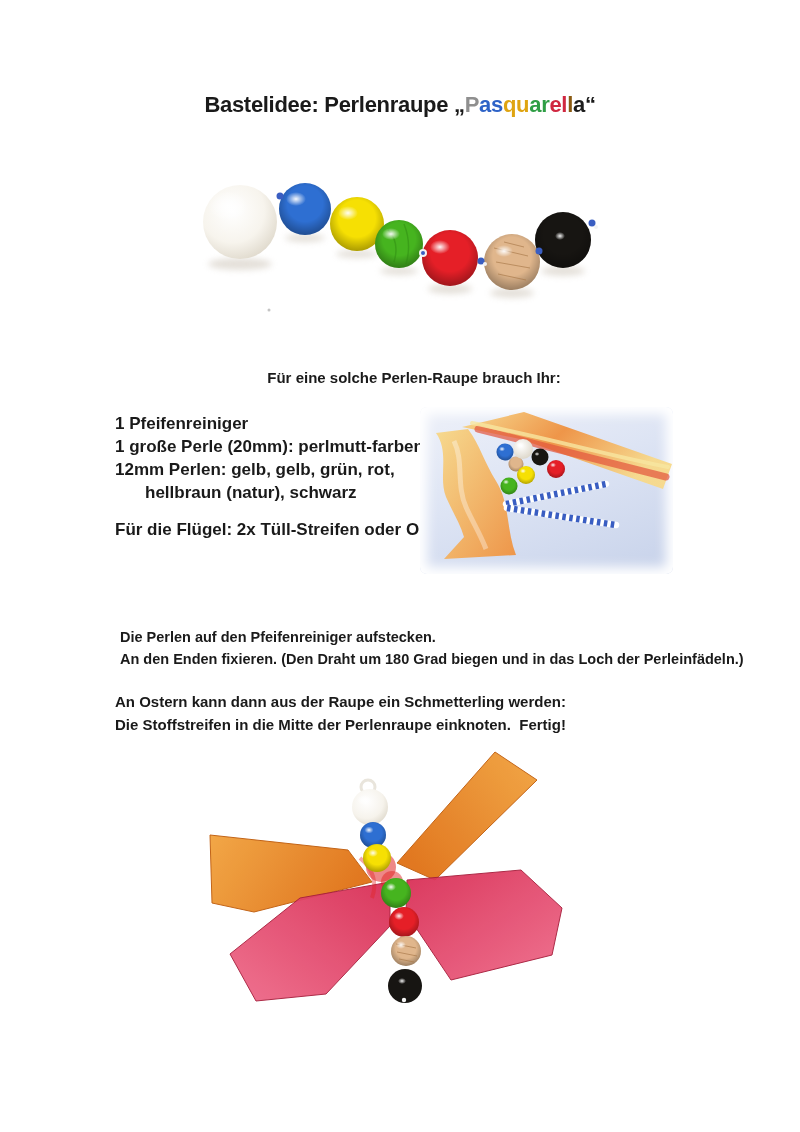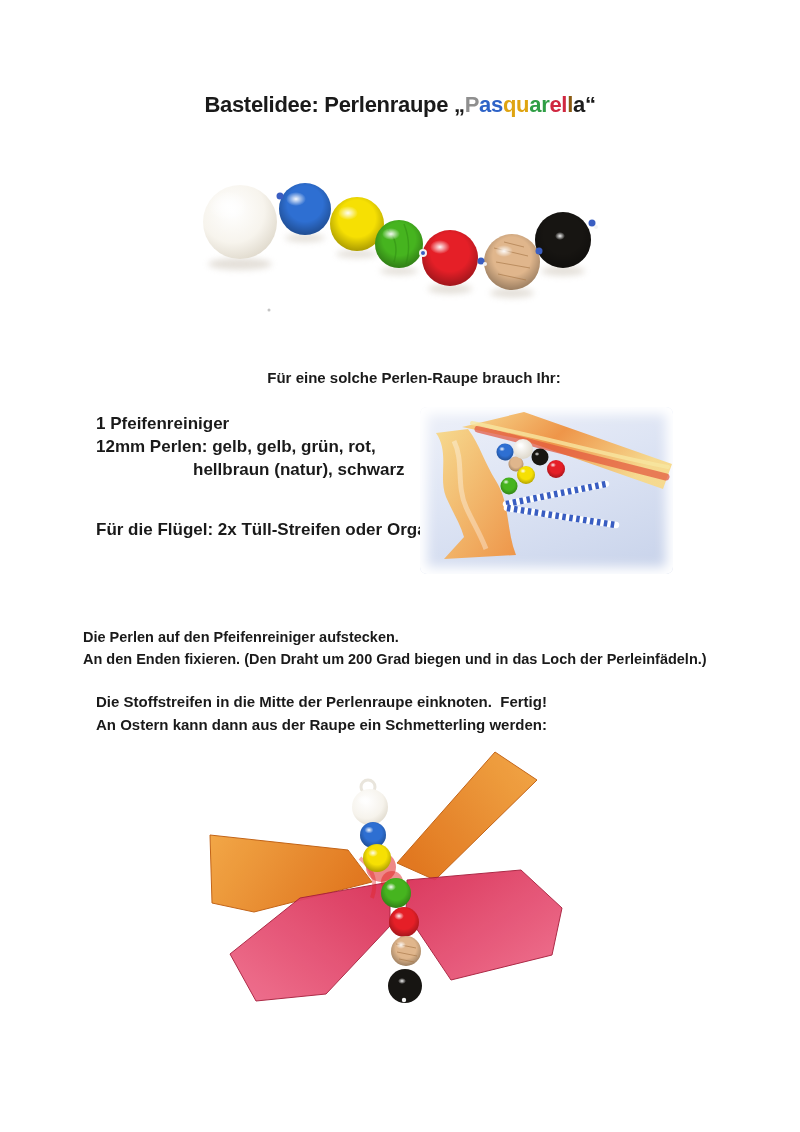--- a/index.html
+++ b/index.html
@@ -11,24 +11,24 @@
   .photo1{left:168px;top:152px;width:470px;height:200px;}
   .photo2{left:420px;top:407px;width:253px;height:167px;border-radius:7px;
           background:linear-gradient(160deg,#eef1f9 0%,#dde4f4 45%,#c7d2ea 100%);
           box-shadow:inset 0 0 12px 7px #ffffff;}
   .photo2 svg{border-radius:7px;}
   .photo3{left:200px;top:740px;width:380px;height:300px;}
   .intro{position:absolute;top:369px;left:0;width:800px;text-align:center;text-indent:28px;
          font-size:15px;margin:0;white-space:pre-wrap;}
   .materials{position:absolute;left:96px;top:412px;font-size:17px;line-height:23px;}
   .wingsnote{position:absolute;left:96px;top:518px;font-size:17px;line-height:23px;}
-  .para1{position:absolute;left:83px;top:626px;font-size:14.5px;line-height:22px;}
+  .para1{position:absolute;left:101px;top:626px;font-size:14.5px;line-height:22px;}
   .para2{position:absolute;left:96px;top:690px;font-size:15px;line-height:23px;}
-  .tline{white-space:pre-wrap;}
-  .indent{margin-left:97px;}
+  .tline{white-space:pre-wrap;margin-left:19px;}
+  .indent{margin-left:49px;}
 </style>
 </head>
 <body>
 
 <div class="page">
 
   <h1 class="title"><span>Bastelidee: Perlenraupe „</span><span><span style="color: rgb(143, 143, 143);">P</span><span style="color: rgb(46, 99, 199);">a</span><span style="color: rgb(46, 99, 199);">s</span><span style="color: rgb(223, 164, 17);">q</span><span style="color: rgb(223, 164, 17);">u</span><span style="color: rgb(47, 158, 69);">a</span><span style="color: rgb(47, 158, 69);">r</span><span style="color: rgb(208, 39, 64);">e</span><span style="color: rgb(208, 39, 64);">l</span><span style="color: rgb(138, 90, 18);">l</span><span style="color: rgb(28, 28, 28);">a</span></span><span>“</span></h1>
 
   <figure class="photo photo1">
     <svg width="470" height="200" viewBox="0 0 470 200">
@@ -106,20 +106,21 @@
         <circle cx="428" cy="75" r="2" fill="#f2f2f2"></circle>
       </g>
       <circle cx="101" cy="158" r="1.5" fill="#8a8a8a" opacity="0.5"></circle>
     </svg>
   </figure>
 
   <p class="intro">Für eine solche Perlen-Raupe brauch Ihr:</p>
 
   <div class="materials">
     <div class="tline">1 Pfeifenreiniger</div>
+    <div class="tline">1 große Perle (20mm): perlmutt-farben</div>
     <div class="tline">12mm Perlen: gelb, gelb, grün, rot,</div>
     <div class="tline indent">hellbraun (natur), schwarz</div>
   </div>
 
   <div class="wingsnote">
     <div class="tline">Für die Flügel: 2x Tüll-Streifen oder Organza-</div>
   </div>
 
   <figure class="photo photo2">
     <svg width="253" height="167" viewBox="0 0 253 167">
@@ -193,26 +194,26 @@
       <g>
         <circle cx="89" cy="79" r="8.5" fill="#46b41f"></circle>
         <circle cx="89" cy="79" r="8.5" fill="url(#p2-shade)"></circle>
         <ellipse cx="86" cy="75" rx="3" ry="2.4" fill="url(#p2-hl)"></ellipse>
       </g>
     </svg>
   </figure>
 
   <div class="para1">
     <div class="tline">Die Perlen auf den Pfeifenreiniger aufstecken.</div>
-    <div class="tline">An den Enden fixieren. (Den Draht um 200 Grad biegen und in das Loch der Perleinfädeln.)</div>
+    <div class="tline">An den Enden fixieren. (Den Draht um 180 Grad biegen und in das Loch der Perleinfädeln.)</div>
   </div>
 
   <div class="para2">
+    <div class="tline">An Ostern kann dann aus der Raupe ein Schmetterling werden:</div>
     <div class="tline">Die Stoffstreifen in die Mitte der Perlenraupe einknoten.  Fertig!</div>
-    <div class="tline">An Ostern kann dann aus der Raupe ein Schmetterling werden:</div>
   </div>
 
   <figure class="photo photo3">
     <svg width="380" height="300" viewBox="0 0 380 300">
       <defs>
         <linearGradient id="p3-orangeL" x1="0" y1="0" x2="1" y2="0.3">
           <stop offset="0" stop-color="#f2a440"></stop>
           <stop offset="1" stop-color="#e07318"></stop>
         </linearGradient>
         <linearGradient id="p3-orangeR" x1="1" y1="0" x2="0" y2="0.7">

